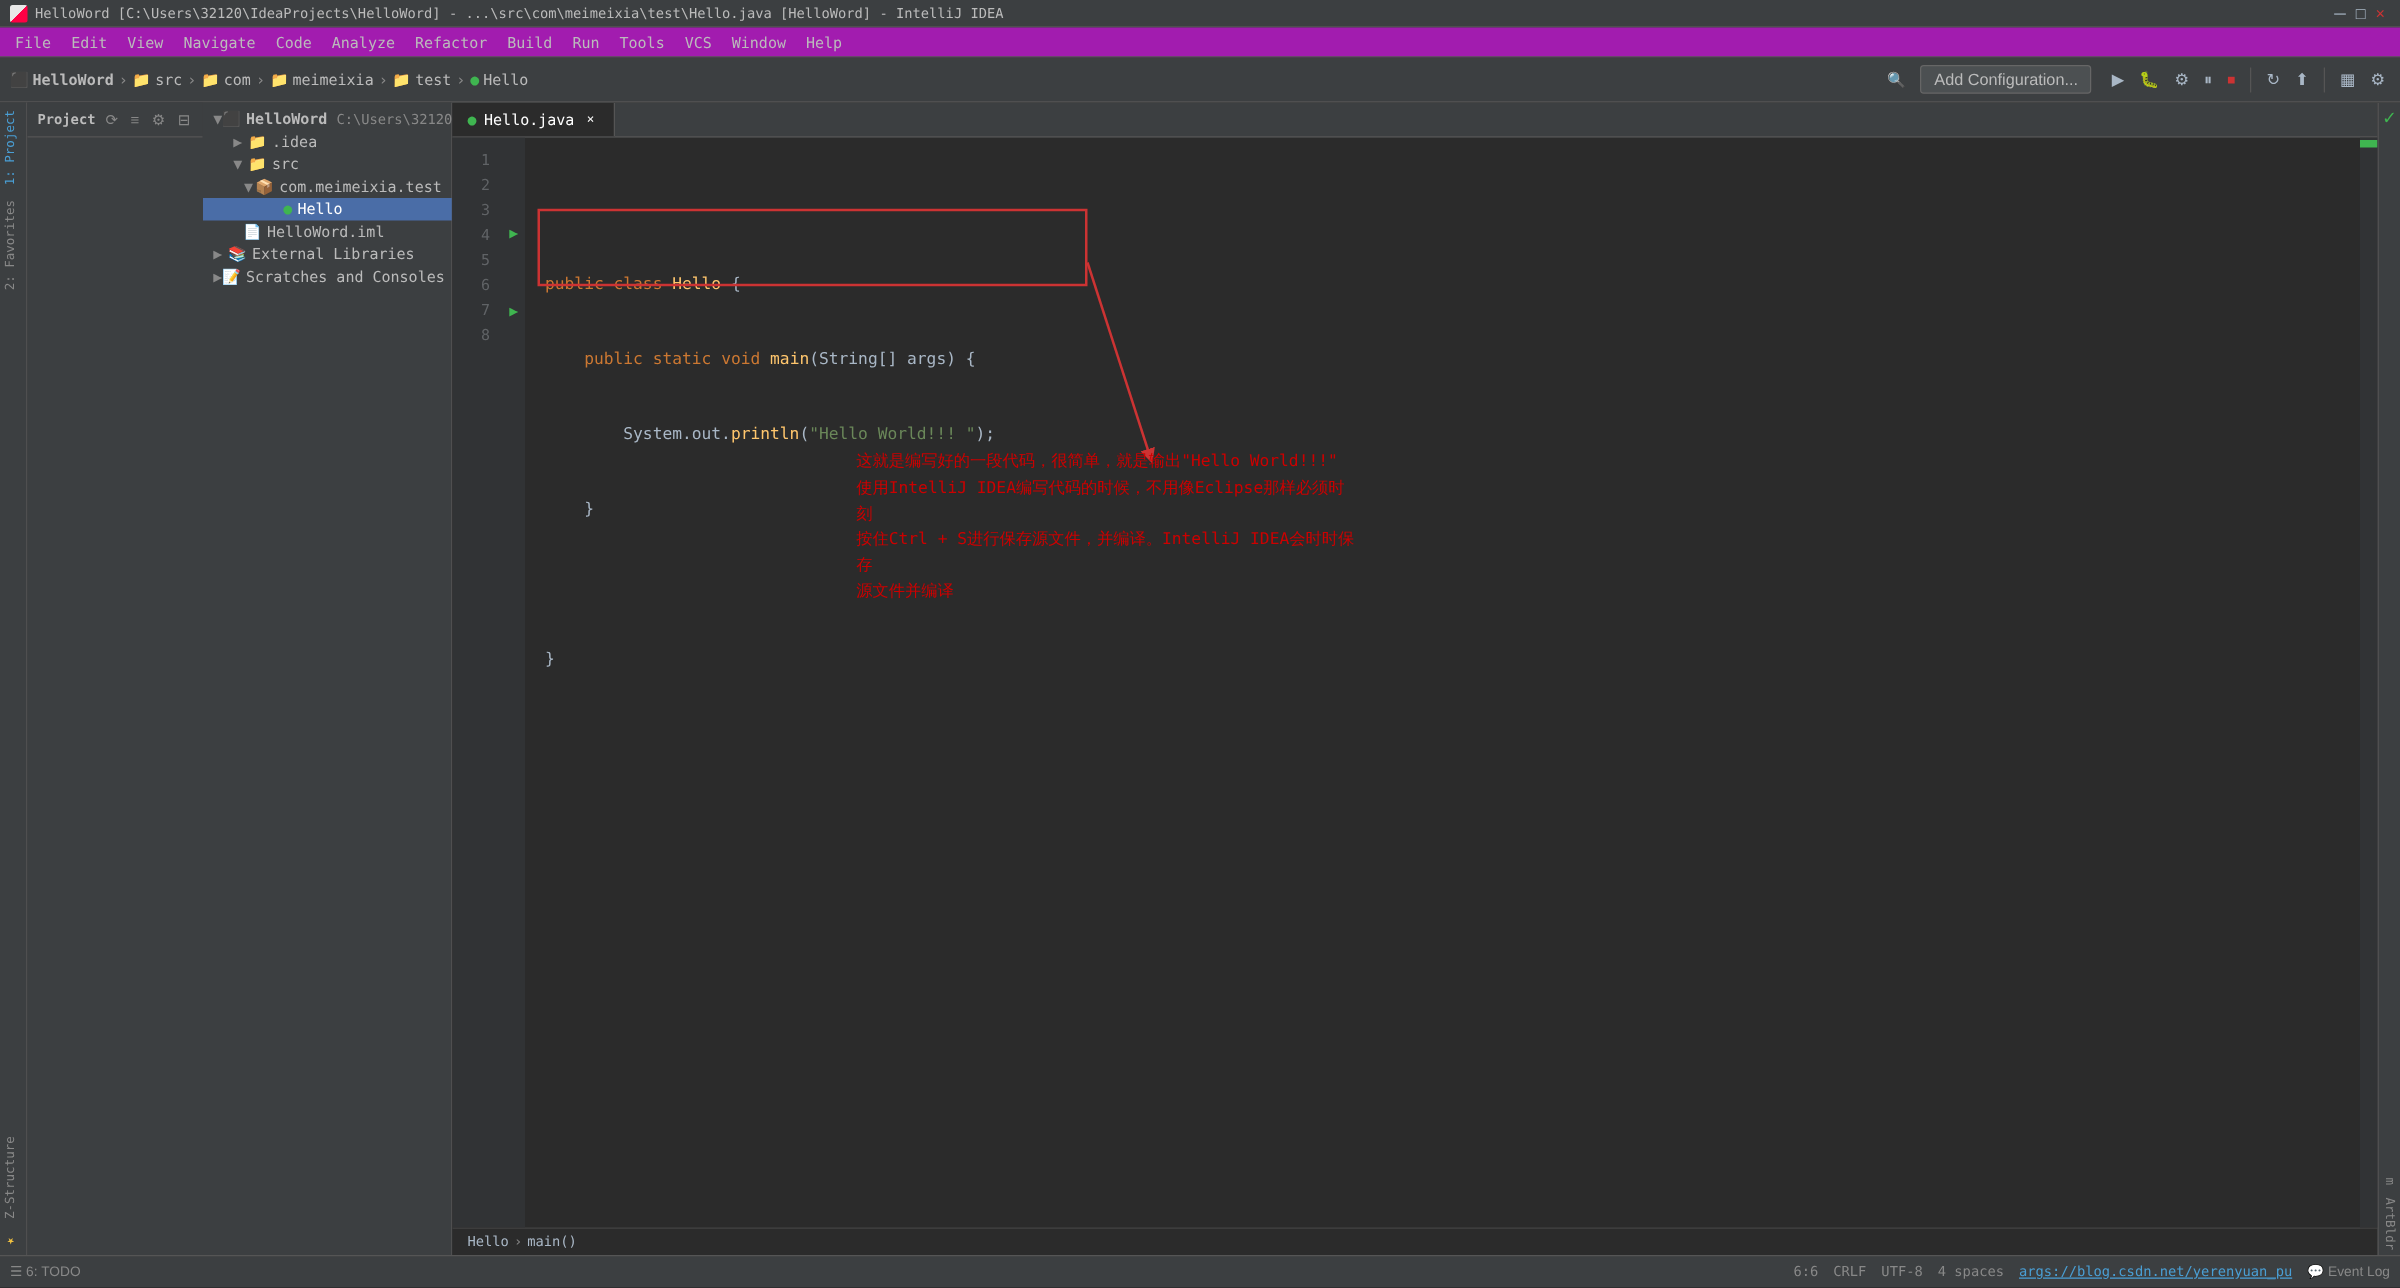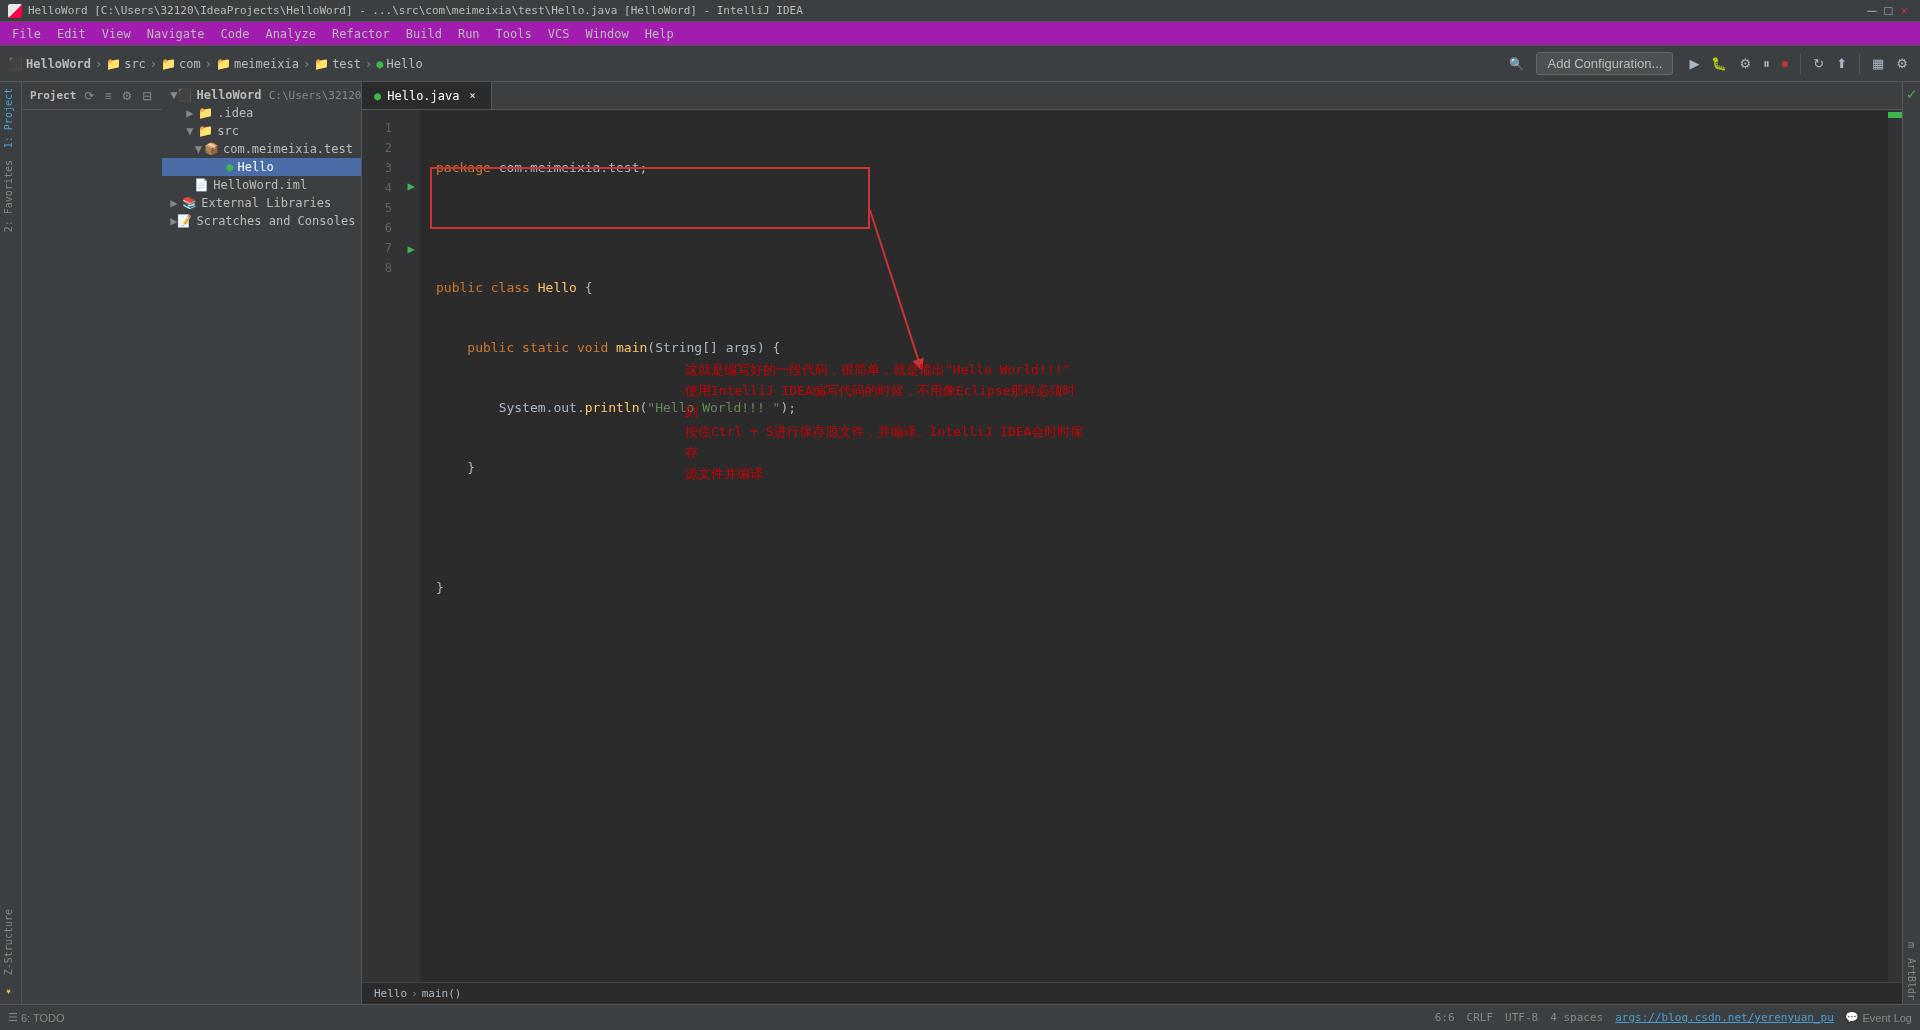--- a/index.html
+++ b/index.html
@@ -504,21 +504,20 @@
       </div>
 
       <div class="run-gutter" style="display:flex;flex-direction:column;">
         <div style="height:40px;"></div>
         <div class="run-gutter-btn" title="Run 'Hello.main()'">▶</div>
         <div style="height:20px;"></div>
         <div class="run-gutter-btn" title="Run 'Hello.main()'">▶</div>
       </div>
 
       <div class="code-content" style="position:relative;">
-        <div><span class="kw">package</span> <span class="plain">com.meimeixia.test;</span></div>
         <div>&nbsp;</div>
         <div><span class="kw">public</span> <span class="kw">class</span> <span class="cls">Hello</span> <span class="plain">{</span></div>
         <div>    <span class="kw">public</span> <span class="kw">static</span> <span class="kw">void</span> <span class="fn">main</span><span class="plain">(String[] args) {</span></div>
         <div>        <span class="plain">System.out.</span><span class="fn">println</span><span class="plain">(</span><span class="str">"Hello World!!! "</span><span class="plain">);</span></div>
         <div>    <span class="plain">}</span></div>
         <div>&nbsp;</div>
         <div><span class="plain">}</span></div>
 
         
         <div style="

